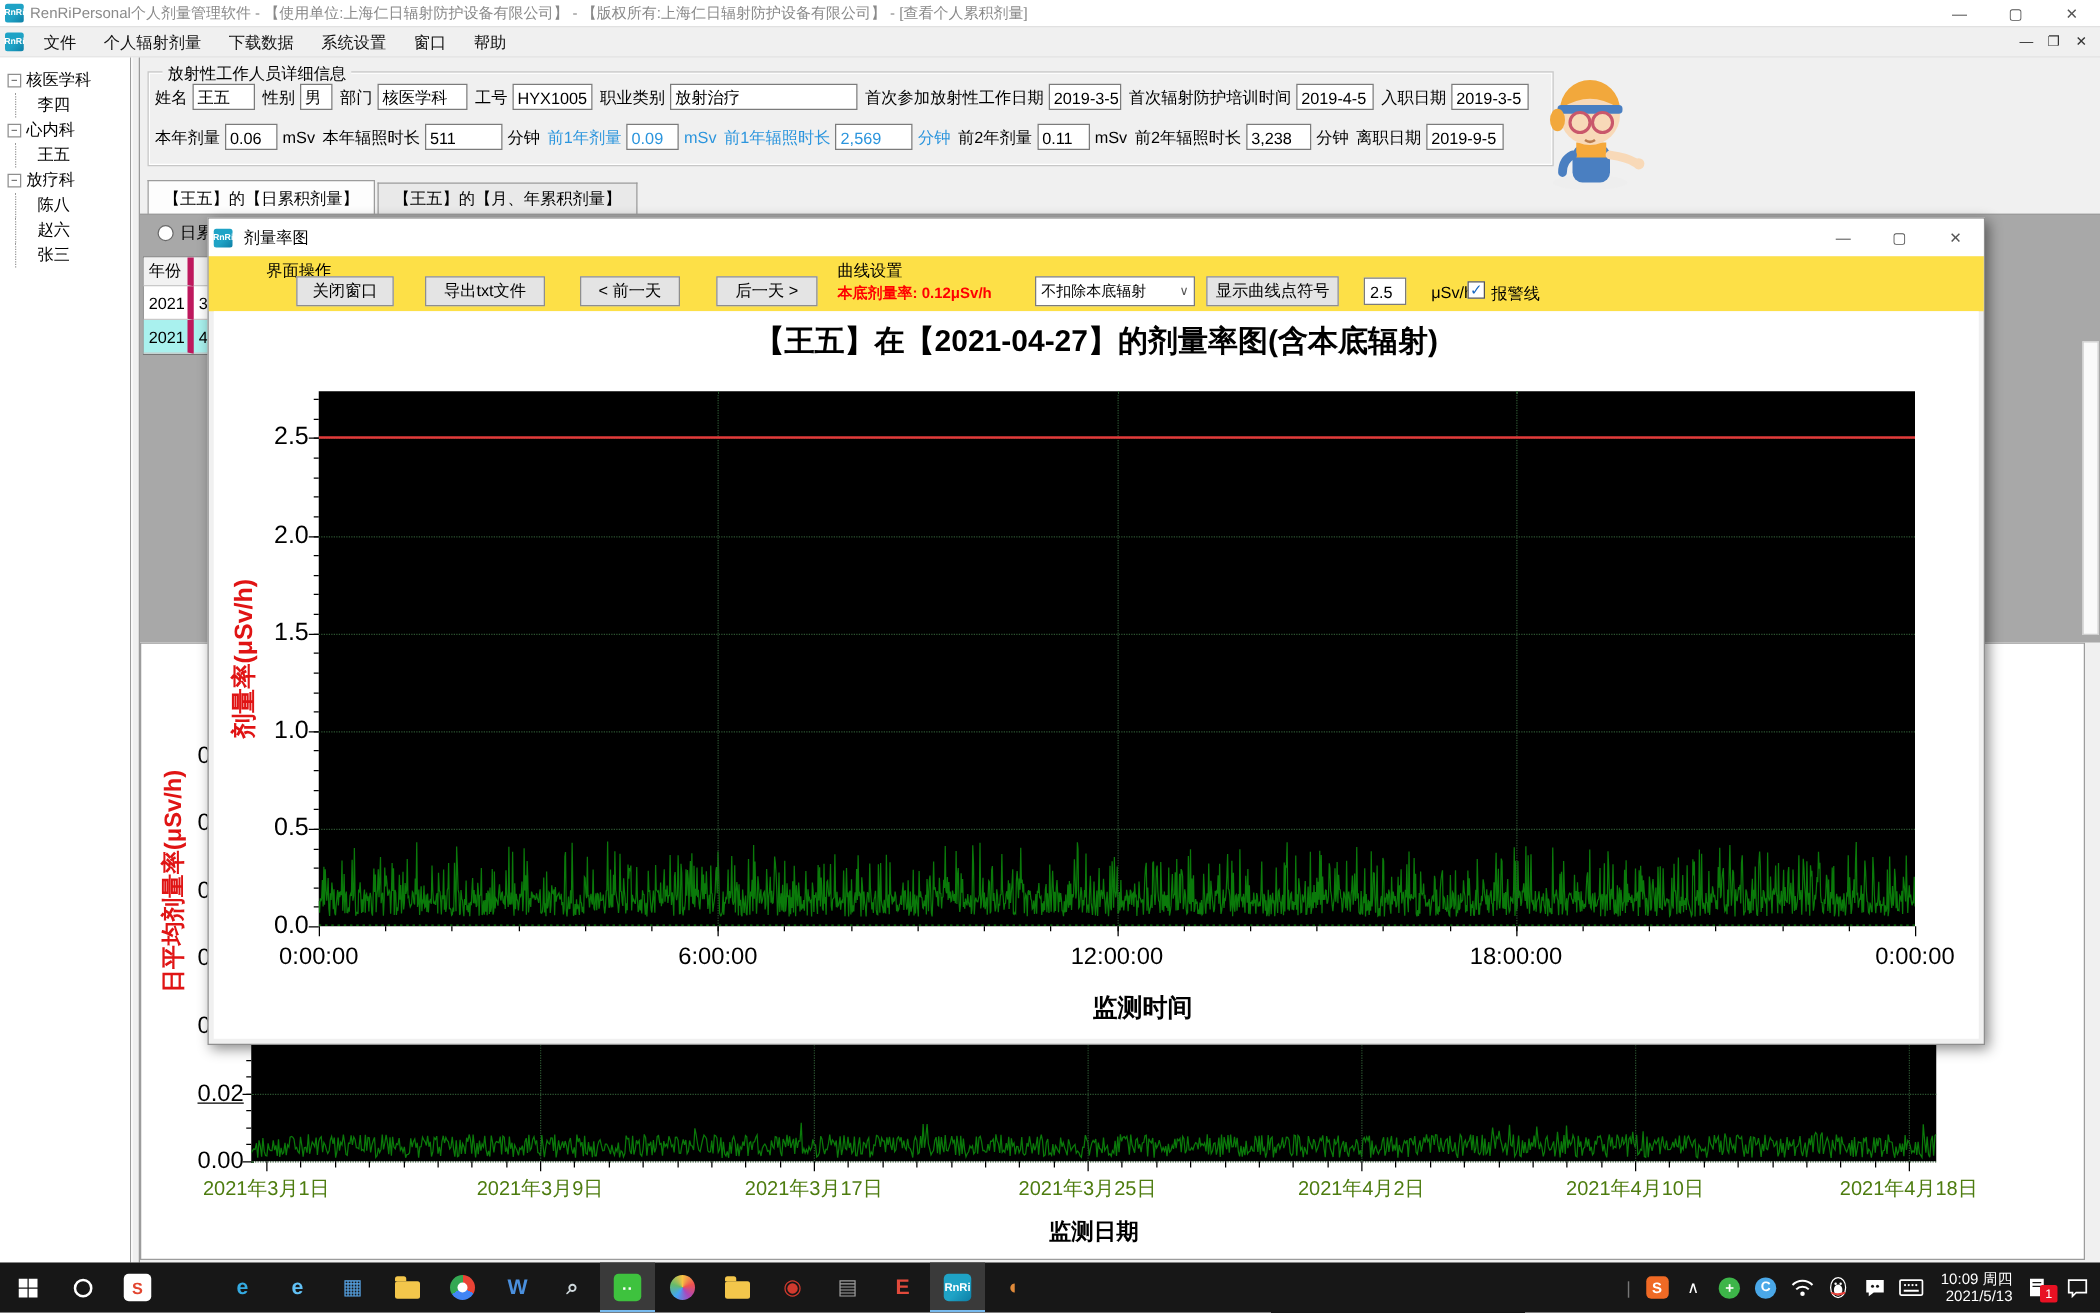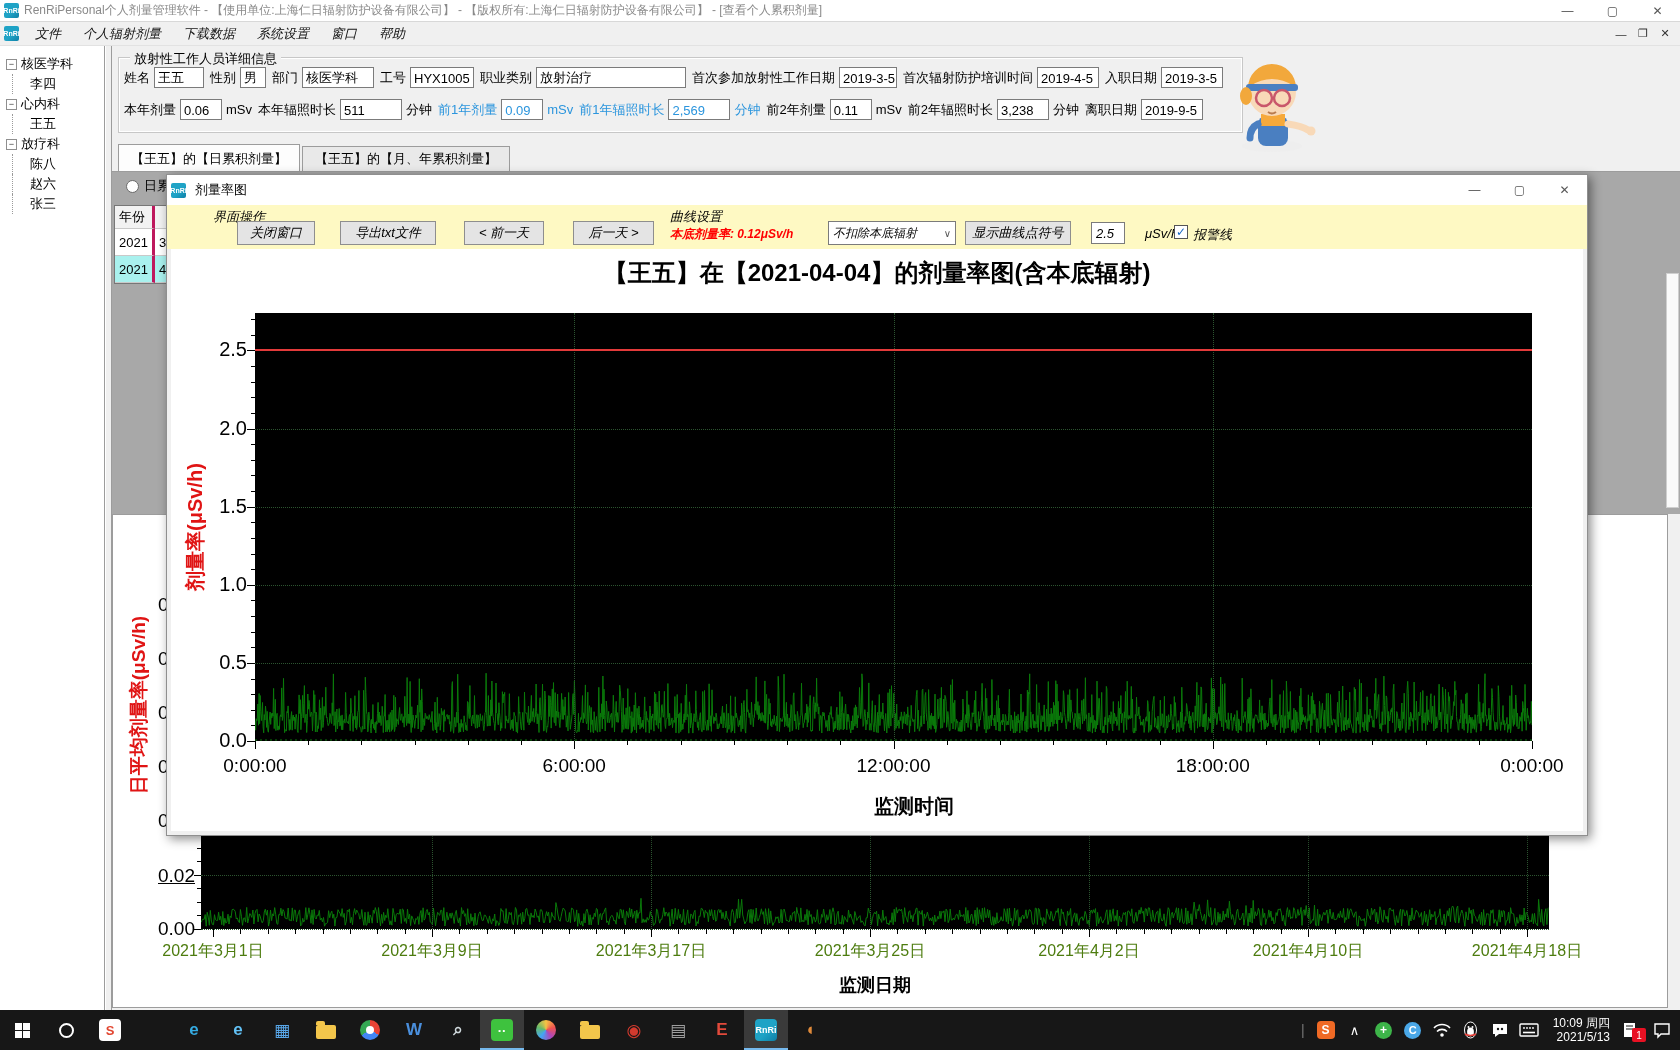--- a/index.html
+++ b/index.html
@@ -7,21 +7,21 @@
   #screen{position:relative;width:1680px;height:1050px;background:#f0f0f0;overflow:hidden;padding-left:20px;}
   .abs{position:absolute;}
   
   .titlebar{left:0;top:0;width:1680px;height:22px;background:#ffffff;border-bottom:1px solid #d8d8d8;display:flex;align-items:center;}
   .app-ico{width:15px;height:15px;margin:0 5px 0 4px;background:linear-gradient(135deg,#1fa3c6 55%,#0d7fa6);border-radius:2px;color:#fff;font-size:7px;font-weight:bold;display:flex;align-items:center;justify-content:center;}
   .titlebar .ttext{font-size:12px;color:#8a8a8a;white-space:nowrap;}
   .wbtns{margin-left:auto;display:flex;height:100%;}
   .wbtn{width:45px;height:100%;display:flex;align-items:center;justify-content:center;font-size:12px;color:#555;}
   
   .menubar{left:0;top:22px;width:1680px;height:24px;background:#f0f0f0;display:flex;align-items:center;border-bottom:1px solid #e2e2e2;}
-  .menu-item{font-size:13px;color:#111;padding:0 11px;height:100%;display:flex;align-items:center;font-style:italic;}
+  .menu-item{font-size:13px;color:#111;padding:0 11px;height:100%;display:flex;align-items:center;}
   .mdi-btns{margin-left:auto;display:flex;margin-right:4px;}
   .mdi-btn{width:22px;height:18px;display:flex;align-items:center;justify-content:center;font-size:11px;color:#333;}
   
   .tree{left:0;top:46px;width:105px;height:964px;background:#fff;border-right:1px solid #9c9c9c;padding:8px 0 0 6px;font-size:13px;color:#000;}
   .tnode{display:flex;align-items:center;height:20px;white-space:nowrap;}
   .tbox{width:11px;height:11px;border:1px solid #8f8f8f;font-size:9px;line-height:9px;text-align:center;margin-right:4px;background:#fff;color:#333;flex:0 0 11px;}
   .tchild{padding-left:24px;position:relative;}
   .tchild:before{content:"";position:absolute;left:6px;top:0;bottom:0;border-left:1px dotted #9a9a9a;}
   .splitter{left:105px;top:46px;width:7px;height:964px;background:#f0f0f0;border-left:1px solid #fff;border-right:1px solid #9c9c9c;}
   
@@ -39,38 +39,38 @@
   .tabs{left:118px;top:147px;display:flex;height:25px;align-items:flex-end;}
   .tab{font-size:13px;padding:3px 12px 4px 12px;border:1px solid #9c9c9c;border-bottom:none;background:#e9e9e9;margin-right:2px;}
   .tab.active{background:#fdfdfd;padding-top:5px;text-align:right;}
   
   .workspace{left:112px;top:171px;width:1568px;height:343px;background:#a8a8a8;border-top:1px solid #9c9c9c;}
   .radio-row{left:126px;top:177px;display:flex;align-items:center;gap:5px;font-size:13px;}
   .radio{width:13px;height:13px;border:1px solid #6a6a6a;border-radius:50%;background:#fff;}
   .dtable{left:114px;top:205px;width:440px;background:#fff;border:1px solid #777;font-size:13px;}
   .trow{display:flex;height:27px;}
   .trow.head{height:23px;background:#f2f2f2;}
-  .tcell{border-right:3px solid #be185d;border-bottom:1px solid #c9c9c9;display:flex;align-items:center;padding-left:4px;}
+  .tcell{border-right:5px solid #be185d;border-bottom:1px solid #c9c9c9;display:flex;align-items:center;padding-left:4px;}
   .c1{width:40px;}.c2{flex:1;}
   .trow.sel{background:#a9f1ee;}
   
   .bgchart{left:112px;top:514px;width:1556px;height:494px;background:#fff;border:1px solid #9c9c9c;}
   .bg-plot{left:200px;top:564px;width:1348px;height:364px;background:#000;}
   .bg-ylab{width:60px;text-align:right;font-size:19px;color:#000;}
   .rot-label{position:absolute;transform:translate(-50%,-50%) rotate(-90deg);white-space:nowrap;color:#e01414;font-weight:bold;}
   .bg-date{font-size:16px;color:#4d7c0f;transform:translateX(-50%);white-space:nowrap;}
   .bg-xlabel{font-size:18px;font-weight:bold;transform:translateX(-50%);}
   .hgrid{position:absolute;border-top:1px dotted #2c5430;}
   .vgrid{position:absolute;border-left:1px dotted #2c5430;}
   .tickmark{position:absolute;background:#000;}
   
   .popup{left:166px;top:174px;width:1422px;height:662px;background:#f0f0f0;border:1px solid #8f8f8f;box-shadow:3px 3px 10px rgba(0,0,0,.45);z-index:50;}
   .ptitle{left:0;top:0;width:100%;height:30px;background:#fff;display:flex;align-items:center;}
   .ptitle .ttext{font-size:13px;color:#000;margin-left:4px;}
-  .ptoolbar{left:0;top:30px;width:100%;height:44px;background:#fef9c3;font-style:italic;}
+  .ptoolbar{left:0;top:30px;width:100%;height:44px;background:#fde047;}
   .glabel{position:absolute;top:3px;font-size:13px;color:#000;}
   .pbtn{position:absolute;top:16px;height:24px;background:#e4e4e4;border:1px solid #8e8e8e;font-size:13px;display:flex;align-items:center;justify-content:center;}
   .red-note{position:absolute;top:21px;font-size:12px;color:#f00;font-weight:bold;white-space:nowrap;}
   .dropdown{position:absolute;top:16px;height:24px;background:#fff;border:1px solid #7b7b7b;font-size:12px;display:flex;align-items:center;padding:0 4px;justify-content:space-between;}
   .dropdown .caret{font-size:10px;color:#555;margin-left:6px;}
   .alarm-input{position:absolute;top:17px;width:34px;height:22px;border:1px solid #7b7b7b;background:#fff;font-size:13px;display:flex;align-items:center;padding-left:4px;}
   .unit-lb{position:absolute;top:21px;font-size:13px;}
   .chk{position:absolute;top:20px;width:14px;height:14px;border:1px solid #555;background:#fff;font-size:12px;line-height:13px;text-align:center;color:#1767c0;font-weight:bold;}
   .chk-lb{position:absolute;top:21px;font-size:13px;}
   .pchart{position:absolute;left:4px;top:74px;right:4px;bottom:4px;background:#fff;}
@@ -425,21 +425,21 @@
         <span>不扣除本底辐射</span>
         <span class="caret">∨</span>
       </div>
       <div class="pbtn" style="left:798px;width:106px;">显示曲线点符号</div>
       <div class="alarm-input" style="left:924px;">2.5</div>
       <div class="unit-lb" style="left:978px;">μSv/h</div>
       <div class="chk" style="left:1007px;">✓</div>
       <div class="chk-lb" style="left:1026px;">报警线</div>
     </div>
     <div class="pchart" id="pchart">
-      <div class="pc-title">【王五】在【2021-04-04】的剂量率图(含本底辐射)</div>
+      <div class="pc-title">【王五】在【2021-04-27】的剂量率图(含本底辐射)</div>
       <div class="rot-label" style="left:24px;top:278px;font-size:20px;">剂量率(μSv/h)</div>
       <div class="pc-plot" id="pplot">
           <div class="hgrid" style="left: 0px; width: 1277px; top: 349.898px;"></div>
           <div class="hgrid" style="left: 0px; width: 1277px; top: 271.796px;"></div>
           <div class="hgrid" style="left: 0px; width: 1277px; top: 193.693px;"></div>
           <div class="hgrid" style="left: 0px; width: 1277px; top: 115.591px;"></div>
           <div class="hgrid" style="left: 0px; width: 1277px; top: 37.4891px;"></div>
           <div class="vgrid" style="top: 0px; height: 428px; left: 319.25px;"></div>
           <div class="vgrid" style="top: 0px; height: 428px; left: 638.5px;"></div>
           <div class="vgrid" style="top: 0px; height: 428px; left: 957.75px;"></div>

